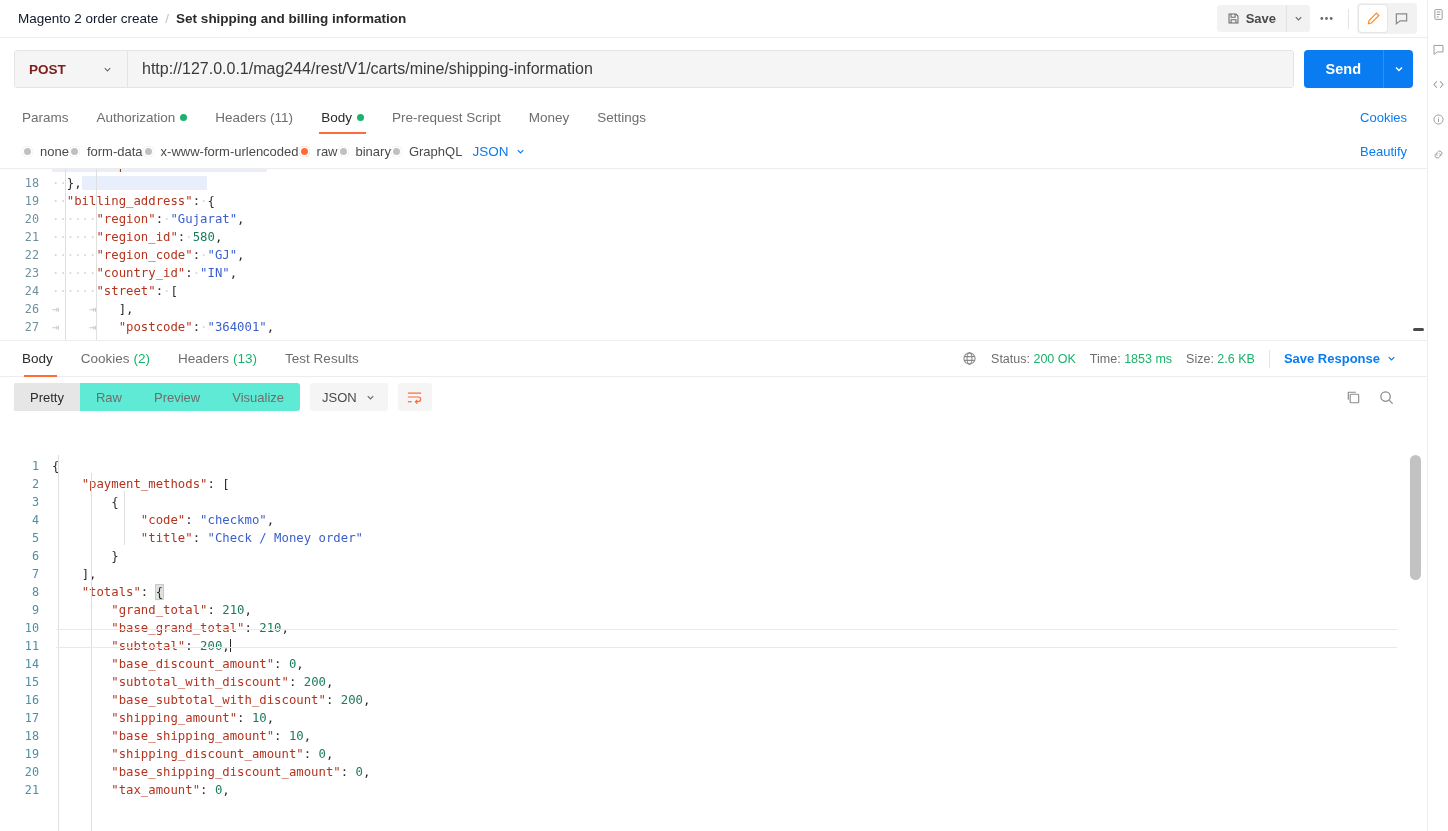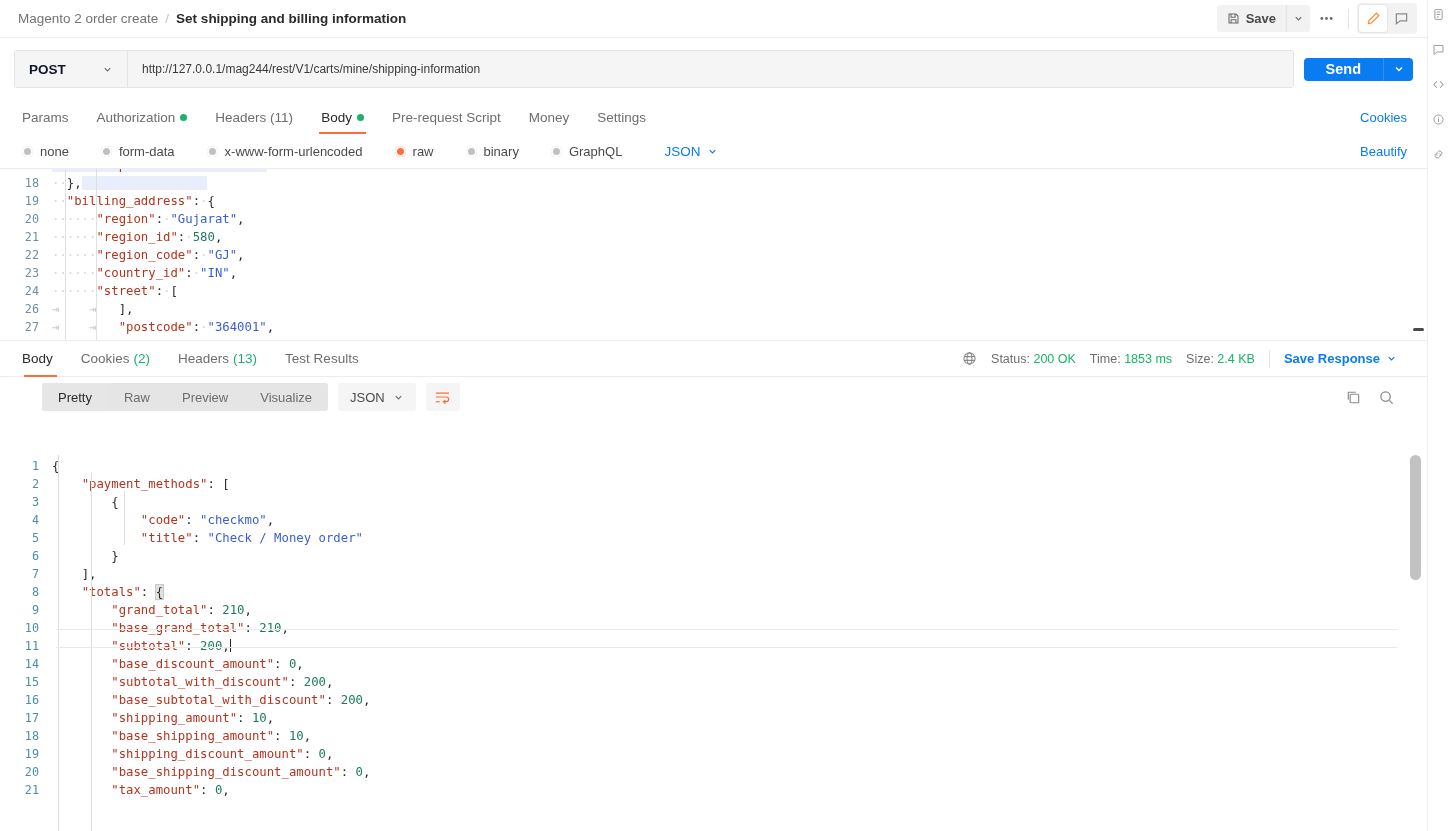--- a/index.html
+++ b/index.html
@@ -12,21 +12,21 @@
   }
   .app { position: relative; width: 1448px; height: 831px; display: flex; }
   .main-col { width: 1427px; height: 831px; position: relative; }
 
   
   .topbar {
     height: 38px; display: flex; align-items: center;
     padding: 0 10px 0 18px; border-bottom: 1px solid #ededed;
   }
   .crumbs { display: flex; align-items: center; gap: 7px; font-size: 13.5px; }
-  .crumb-parent { color: #737373; }
+  .crumb-parent { color: #0f172a; }
   .crumb-sep { color: #c2c2c2; }
   .crumb-current { color: #2b2b2b; font-weight: bold; }
   .topbar-right { margin-left: auto; display: flex; align-items: center; gap: 2px; }
   .save-group { display: flex; align-items: center; }
   .btn-save {
     display: flex; align-items: center; gap: 6px;
     height: 27px; padding: 0 10px; background: #f2f2f2;
     border: none; border-radius: 3px 0 0 3px;
     font-size: 13px; color: #4a4a4a; font-weight: bold; cursor: pointer;
     font-family: "Liberation Sans", sans-serif;
@@ -46,28 +46,28 @@
   .icon-pair .act {
     background: #ffffff; border-radius: 3px; box-shadow: 0 0 0 1px #e6e6e6;
   }
 
   
   .urlrow { display: flex; align-items: center; padding: 12px 14px 12px 14px; gap: 10px; }
   .method-url { display: flex; flex: 1; height: 38px; border: 1px solid #e4e4e4; border-radius: 3px; overflow: hidden; }
   .method {
     width: 113px; background: #f5f5f5; display: flex; align-items: center;
     justify-content: space-between; padding: 0 14px 0 14px;
-    font-size: 13.5px; font-weight: bold; color: #0f172a;
+    font-size: 13.5px; font-weight: bold; color: #7f1d1d;
     border-right: 1px solid #e4e4e4; cursor: pointer;
   }
   .urlbox {
     flex: 1; background: #f5f5f5; display: flex; align-items: center;
-    padding: 0 14px; font-size: 12px; color: #3a3a3a; cursor: text;
-  }
-  .send-group { display: flex; height: 23px; }
+    padding: 0 14px; font-size: 16px; color: #3a3a3a; cursor: text;
+  }
+  .send-group { display: flex; height: 38px; }
   .btn-send {
     background: #0a7cf2; color: #fff; border: none; font-weight: bold;
     font-size: 14.5px; padding: 0 22px; border-radius: 4px 0 0 4px; cursor: pointer;
     font-family: "Liberation Sans", sans-serif;
   }
   .btn-send-caret {
     background: #0a7cf2; border: none; border-left: 1px solid #2e90f5;
     width: 30px; border-radius: 0 4px 4px 0; cursor: pointer;
     display: flex; align-items: center; justify-content: center;
   }
@@ -82,21 +82,21 @@
   .rtab.active { color: #2b2b2b; }
   .rtab.active::after {
     content: ""; position: absolute; left: 12px; right: 12px; bottom: 0;
     height: 2px; background: #ff6c37;
   }
   .dot-green { width: 7px; height: 7px; border-radius: 50%; background: #19b36b; display: inline-block; }
   .link-blue { color: #0a7cf2; font-size: 13px; cursor: pointer; }
   .tabs-right { margin-left: auto; padding-right: 6px; }
 
   
-  .body-types { display: flex; align-items: center; padding: 0 14px 0 22px; height: 34px; gap: 32px; }
+  .body-types { display: flex; align-items: center; padding: 0 14px 0 22px; height: 34px; gap: 0; }
   .bt { display: flex; align-items: center; gap: 7px; font-size: 13px; color: #4a4a4a; cursor: pointer; }
   .radio { width: 11px; height: 11px; border-radius: 50%; background: #c0c0c0; box-shadow: inset 0 0 0 2px #fff; }
   .radio.on { background: #ff6c37; }
   .fmt-sel { display: flex; align-items: center; gap: 7px; color: #0a7cf2; font-size: 13.5px; cursor: pointer; margin-left: 10px; }
 
   
   .code-pane { position: relative; border-top: 1px solid #ededed; background: #fff; overflow: hidden; }
   .code-scroll { position: absolute; inset: 0; overflow: hidden; }
   .code-line { display: flex; height: 18px; align-items: center; font-family: "DejaVu Sans Mono", monospace; font-size: 12.3px; }
   .ln {
@@ -129,21 +129,21 @@
   .rstab { position: relative; padding: 0 14px; height: 36px; display: flex; align-items: center; font-size: 13.5px; color: #6e6e6e; cursor: pointer; }
   .rstab:first-child { padding-left: 8px; }
   .rstab.active { color: #2b2b2b; }
   .rstab.active::after { content:""; position:absolute; left:10px; right:10px; bottom:0; height:2px; background:#ff6c37; }
   .cnt { color: #19b36b; margin-left: 4px; }
   .resp-meta { margin-left: auto; display: flex; align-items: center; gap: 14px; font-size: 12.5px; color: #6e6e6e; }
   .meta-val { color: #19b36b; }
   .meta-sep { width: 1px; height: 18px; background: #e4e4e4; }
 
   .resp-toolbar { display: flex; align-items: center; height: 40px; padding: 0 14px; gap: 10px; }
-  .seg { display: flex; background: #e5e5e5; border-radius: 3px; height: 28px; overflow: hidden; margin-left: 28px; }
+  .seg { display: flex; background: #5eead4; border-radius: 3px; height: 28px; overflow: hidden; }
   .seg-item { padding: 0 16px; display: flex; align-items: center; font-size: 13px; color: #6e6e6e; cursor: pointer; }
   .seg-item.active { background: #e6e6e6; color: #2b2b2b; }
   .fmt-box { display: flex; align-items: center; gap: 8px; height: 28px; padding: 0 12px; background: #f5f5f5; border-radius: 3px; font-size: 13px; color: #4a4a4a; cursor: pointer; }
   .wrap-btn { height: 28px; width: 34px; background: #f5f5f5; border-radius: 3px; display: flex; align-items: center; justify-content: center; cursor: pointer; }
   .tb-right { margin-left: auto; display: flex; align-items: center; gap: 16px; padding-right: 18px; }
 
   .resp-pane { position: absolute; left: 0; right: 0; top: 0; bottom: 0; overflow: hidden; }
   .resp-wrap { position: absolute; left: 0; right: 0; top: 447px; bottom: 0; }
   .resp-pane .ln { color: #4c8fa8; }
   .active-line-top { position:absolute; left:56px; right:30px; height:1px; background:#e9e9e9; }
@@ -379,21 +379,21 @@
         <span>
           <span>Status:</span>
           <span class="meta-val">200 OK</span>
         </span>
         <span>
           <span>Time:</span>
           <span class="meta-val">1853 ms</span>
         </span>
         <span>
           <span>Size:</span>
-          <span class="meta-val">2.4 KB</span>
+          <span class="meta-val">2.6 KB</span>
         </span>
         <span class="meta-sep"></span>
         <span class="link-blue" style="display:flex;align-items:center;gap:6px;font-weight:bold;padding-right:16px;">
           <span>Save Response</span>
           <svg width="11" height="11" viewBox="0 0 12 12" fill="none" stroke="#0a7cf2" stroke-width="1.4">
               <path d="M3 4.5L6 7.5 9 4.5"></path>
             </svg>
         </span>
       </div>
     </div>

